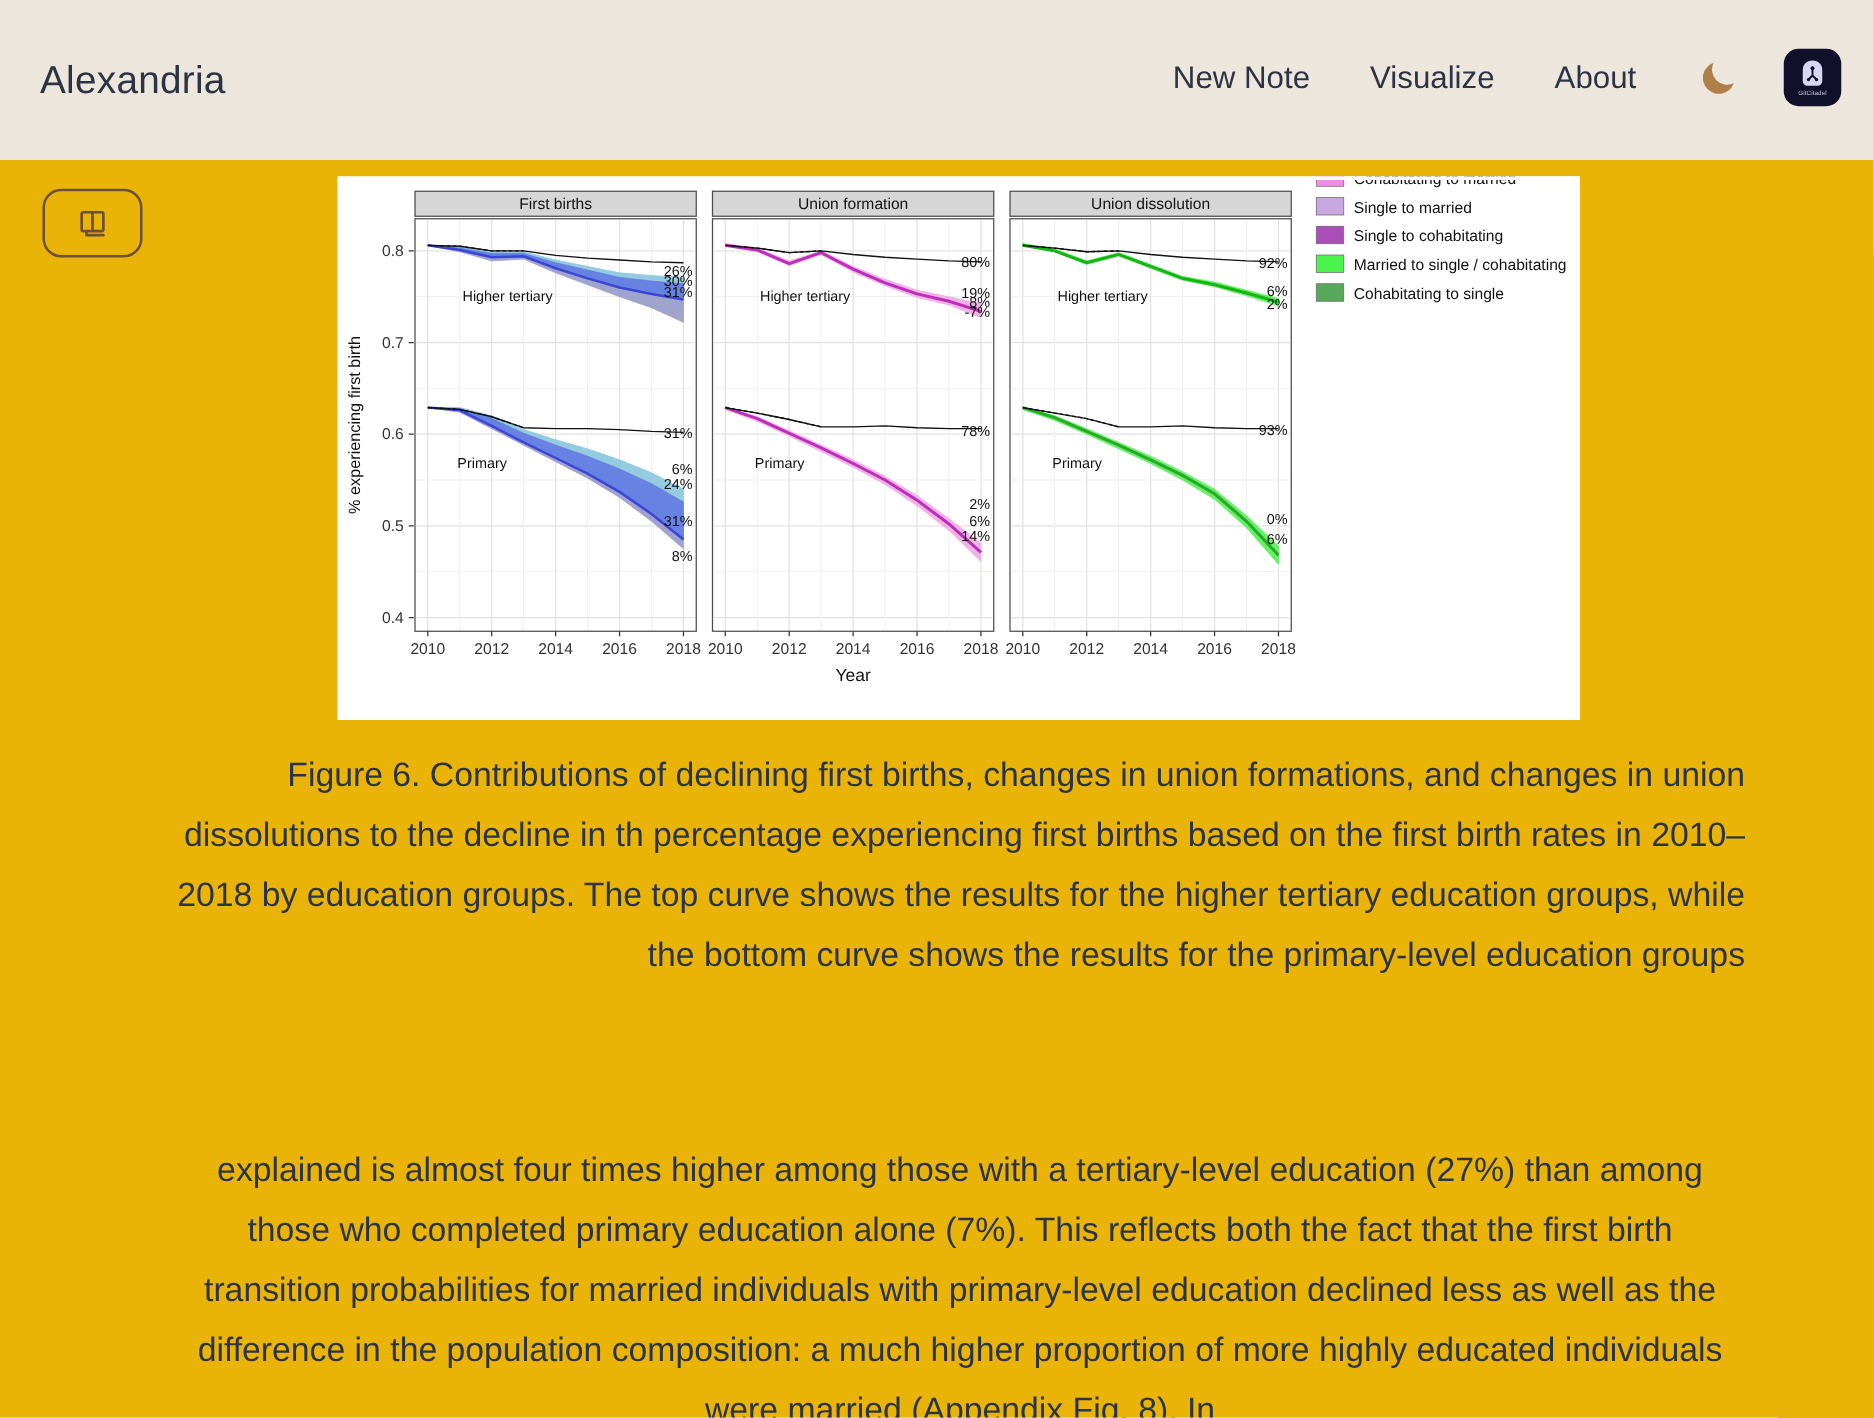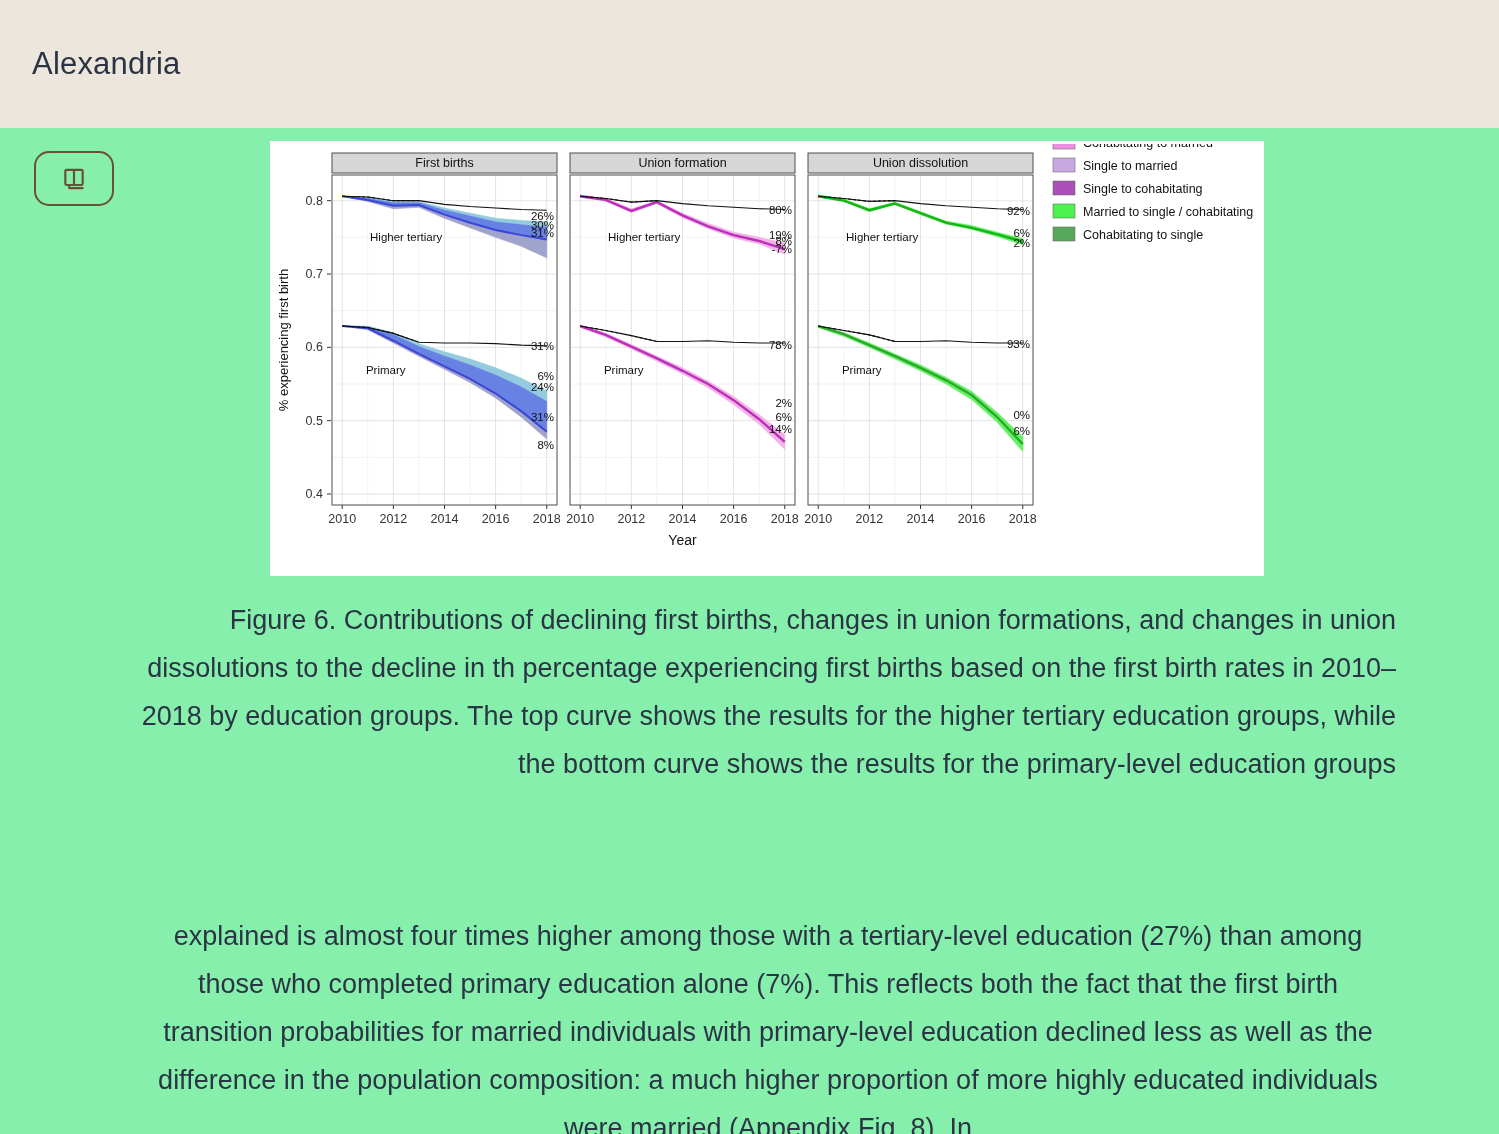--- a/index.html
+++ b/index.html
@@ -5,21 +5,21 @@
 <style>
   * { box-sizing: border-box; }
   html, body {
     margin: 0; padding: 0;
     width: 1499px; height: 1134px;
     overflow: hidden;
     background: #ede6dc;
     font-family: "Liberation Sans", sans-serif;
     color: #2b3444;
   }
-  #app { position: relative; width: 1499px; height: 1134px; background: #86efac; }
+  #app { position: relative; width: 1499px; height: 1134px; background: #eab308; }
 
   
   .header {
     position: absolute; top: 0; left: 0; width: 1499px; height: 128px;
     display: flex; align-items: center; background: #ede6dc;
   }
   .brand {
     position: absolute; left: 32px; top: 46px;
     font-size: 31px; font-weight: 400; letter-spacing: .2px;
     color: #2b3444; font-family: "Liberation Sans", sans-serif;
@@ -73,20 +73,42 @@
   }
 </style>
 </head>
 <body>
 
 <div id="app">
 
   <div class="header">
     <div class="brand">Alexandria</div>
 
+    <div class="nav">
+      <a class="nav-link" href="#">New Note</a>
+      <a class="nav-link" href="#">Visualize</a>
+      <a class="nav-link" href="#">About</a>
+
+      <div class="theme-toggle">
+        <svg width="34" height="34" viewBox="0 0 24 24">
+          <path d="M20.5 15.3A8.6 8.6 0 0 1 9.1 3.7a9 9 0 1 0 11.4 11.6z" fill="#b07f47"></path>
+        </svg>
+      </div>
+
+      <div class="logo-badge">
+        <svg class="glyph" viewBox="0 0 24 26">
+          <path d="M12 1.5c5 0 8.5 3.4 8.5 8.2v9.6c0 2.5-1.9 4.2-4.3 4.2H7.8c-2.4 0-4.3-1.7-4.3-4.2v-9.6C3.5 4.9 7 1.5 12 1.5z" fill="#d7d6f5"></path>
+          <circle cx="12" cy="8.2" r="1.7" fill="#10102a"></circle>
+          <path d="M12 9.9v4.6M12 14.5l-3.1 3.1M12 14.5l3.1 3.1" stroke="#10102a" stroke-width="1.7" stroke-linecap="round" fill="none"></path>
+          <circle cx="8.5" cy="18.1" r="1.5" fill="#10102a"></circle>
+          <circle cx="15.5" cy="18.1" r="1.5" fill="#10102a"></circle>
+        </svg>
+        <span class="logo-text">GitCitadel</span>
+      </div>
+    </div>
   </div>
 
   <div class="side-btn">
     <svg width="26" height="26" viewBox="0 0 24 24">
       <rect x="4" y="3.5" width="16" height="14" rx="1.2" fill="none" stroke="#6b4f36" stroke-width="2"></rect>
       <line x1="12" y1="3.5" x2="12" y2="17.5" stroke="#6b4f36" stroke-width="2"></line>
       <line x1="7.6" y1="20.4" x2="20" y2="20.4" stroke="#6b4f36" stroke-width="2" stroke-linecap="round"></line>
       <line x1="7.6" y1="17.5" x2="7.6" y2="20.4" stroke="#6b4f36" stroke-width="2"></line>
     </svg>
   </div>

